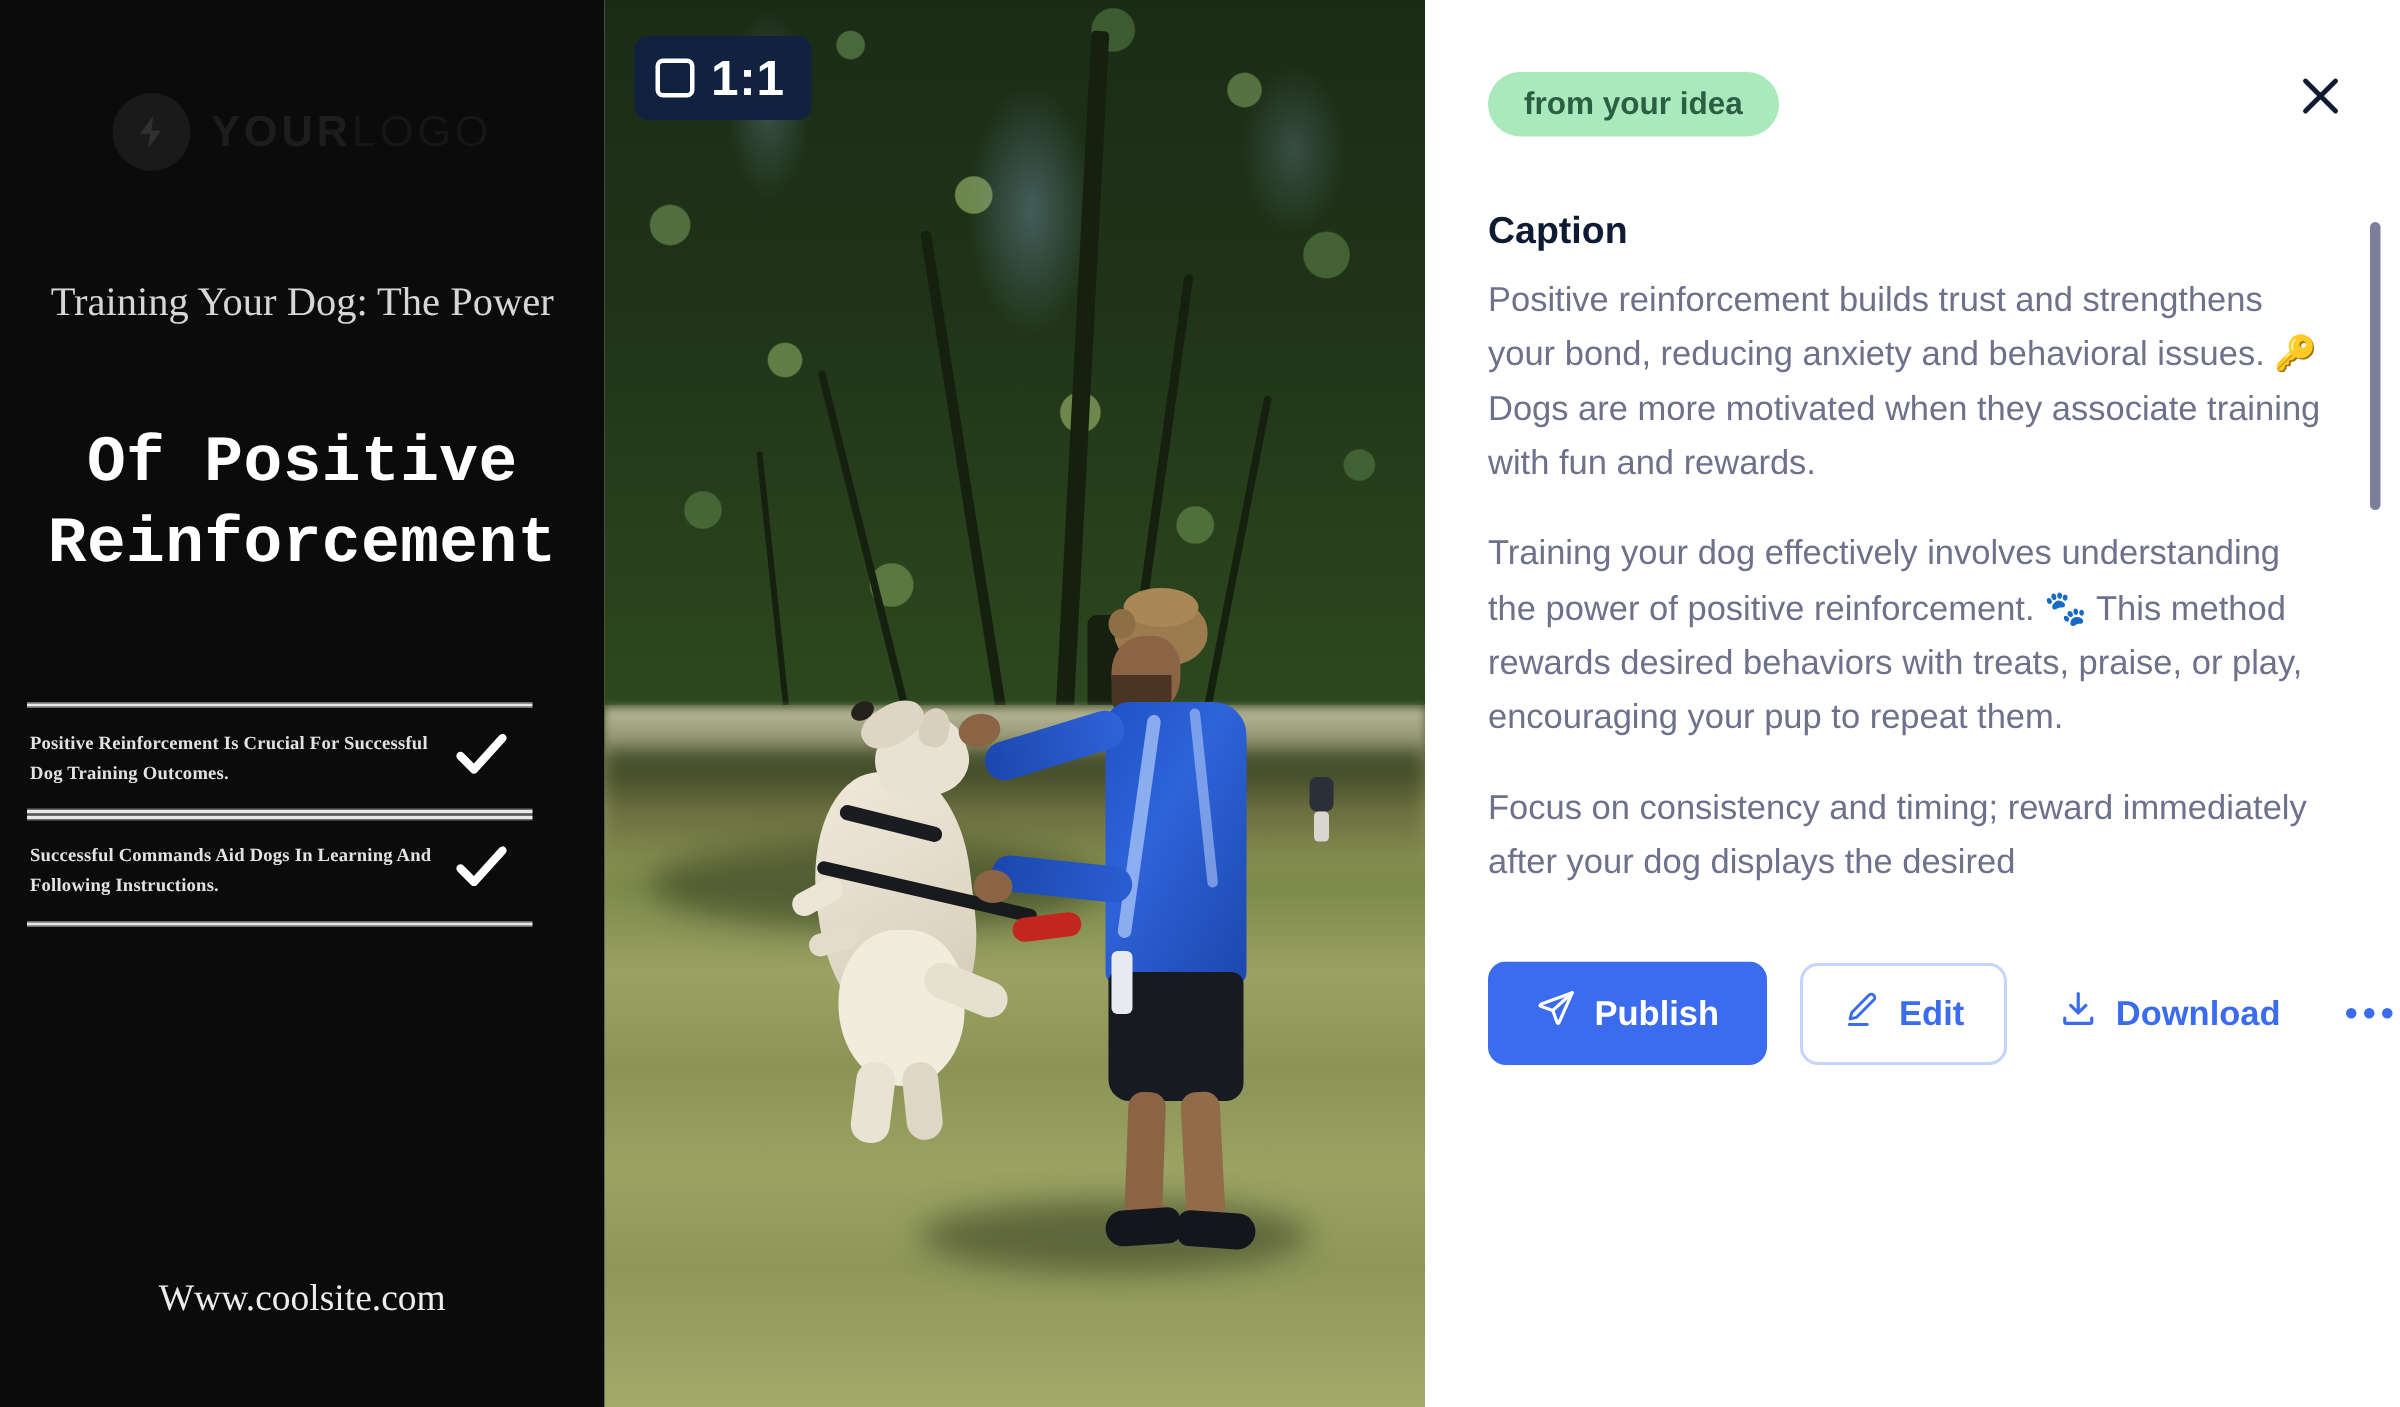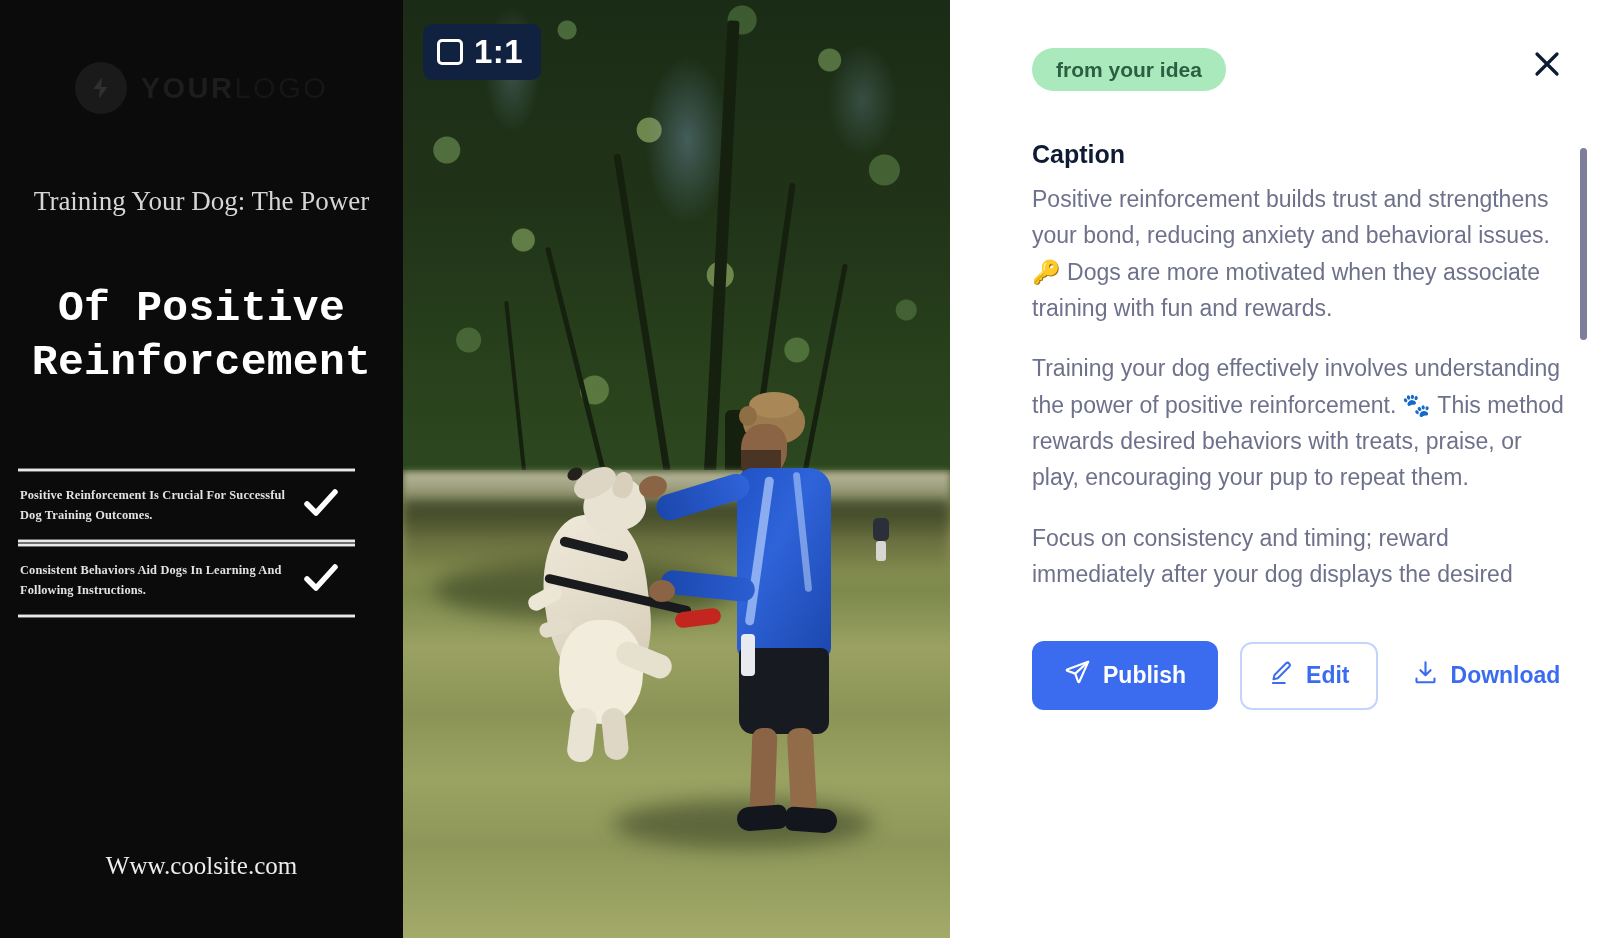--- a/index.html
+++ b/index.html
@@ -263,21 +263,20 @@
   }
 
   
   .panel {
     position: relative;
     flex: 1 1 auto;
     height: 752px;
     background: #ffffff;
     padding: 12px;
     overflow: hidden;
-    margin-left: 40px;
   }
   .panel-head {
     position: absolute; top: 48px; left: 42px; right: 36px;
     display: flex; align-items: flex-start; justify-content: space-between;
   }
   .pill {
     background: #a9e9bb;
     color: #2c5e43;
     font-size: 21px;
     font-weight: 700;
@@ -396,21 +395,21 @@
       <div class="rule">
           <i></i>
         </div>
 
 
       <div class="rule">
           <i></i>
         </div>
 
       <div class="list-row">
-        <div class="list-row-text">Consistent Behaviors Aid Dogs In Learning And Following Instructions.</div>
+        <div class="list-row-text">Successful Commands Aid Dogs In Learning And Following Instructions.</div>
         <span class="check">
           <svg width="34" height="28" viewBox="0 0 34 28" aria-hidden="true">
             <path d="M3 15 L12 24 L31 3" stroke="#ffffff" stroke-width="5.5" fill="none" stroke-linecap="round" stroke-linejoin="round"></path>
           </svg>
         </span>
       </div>
 
       <div class="rule">
           <i></i>
         </div>

